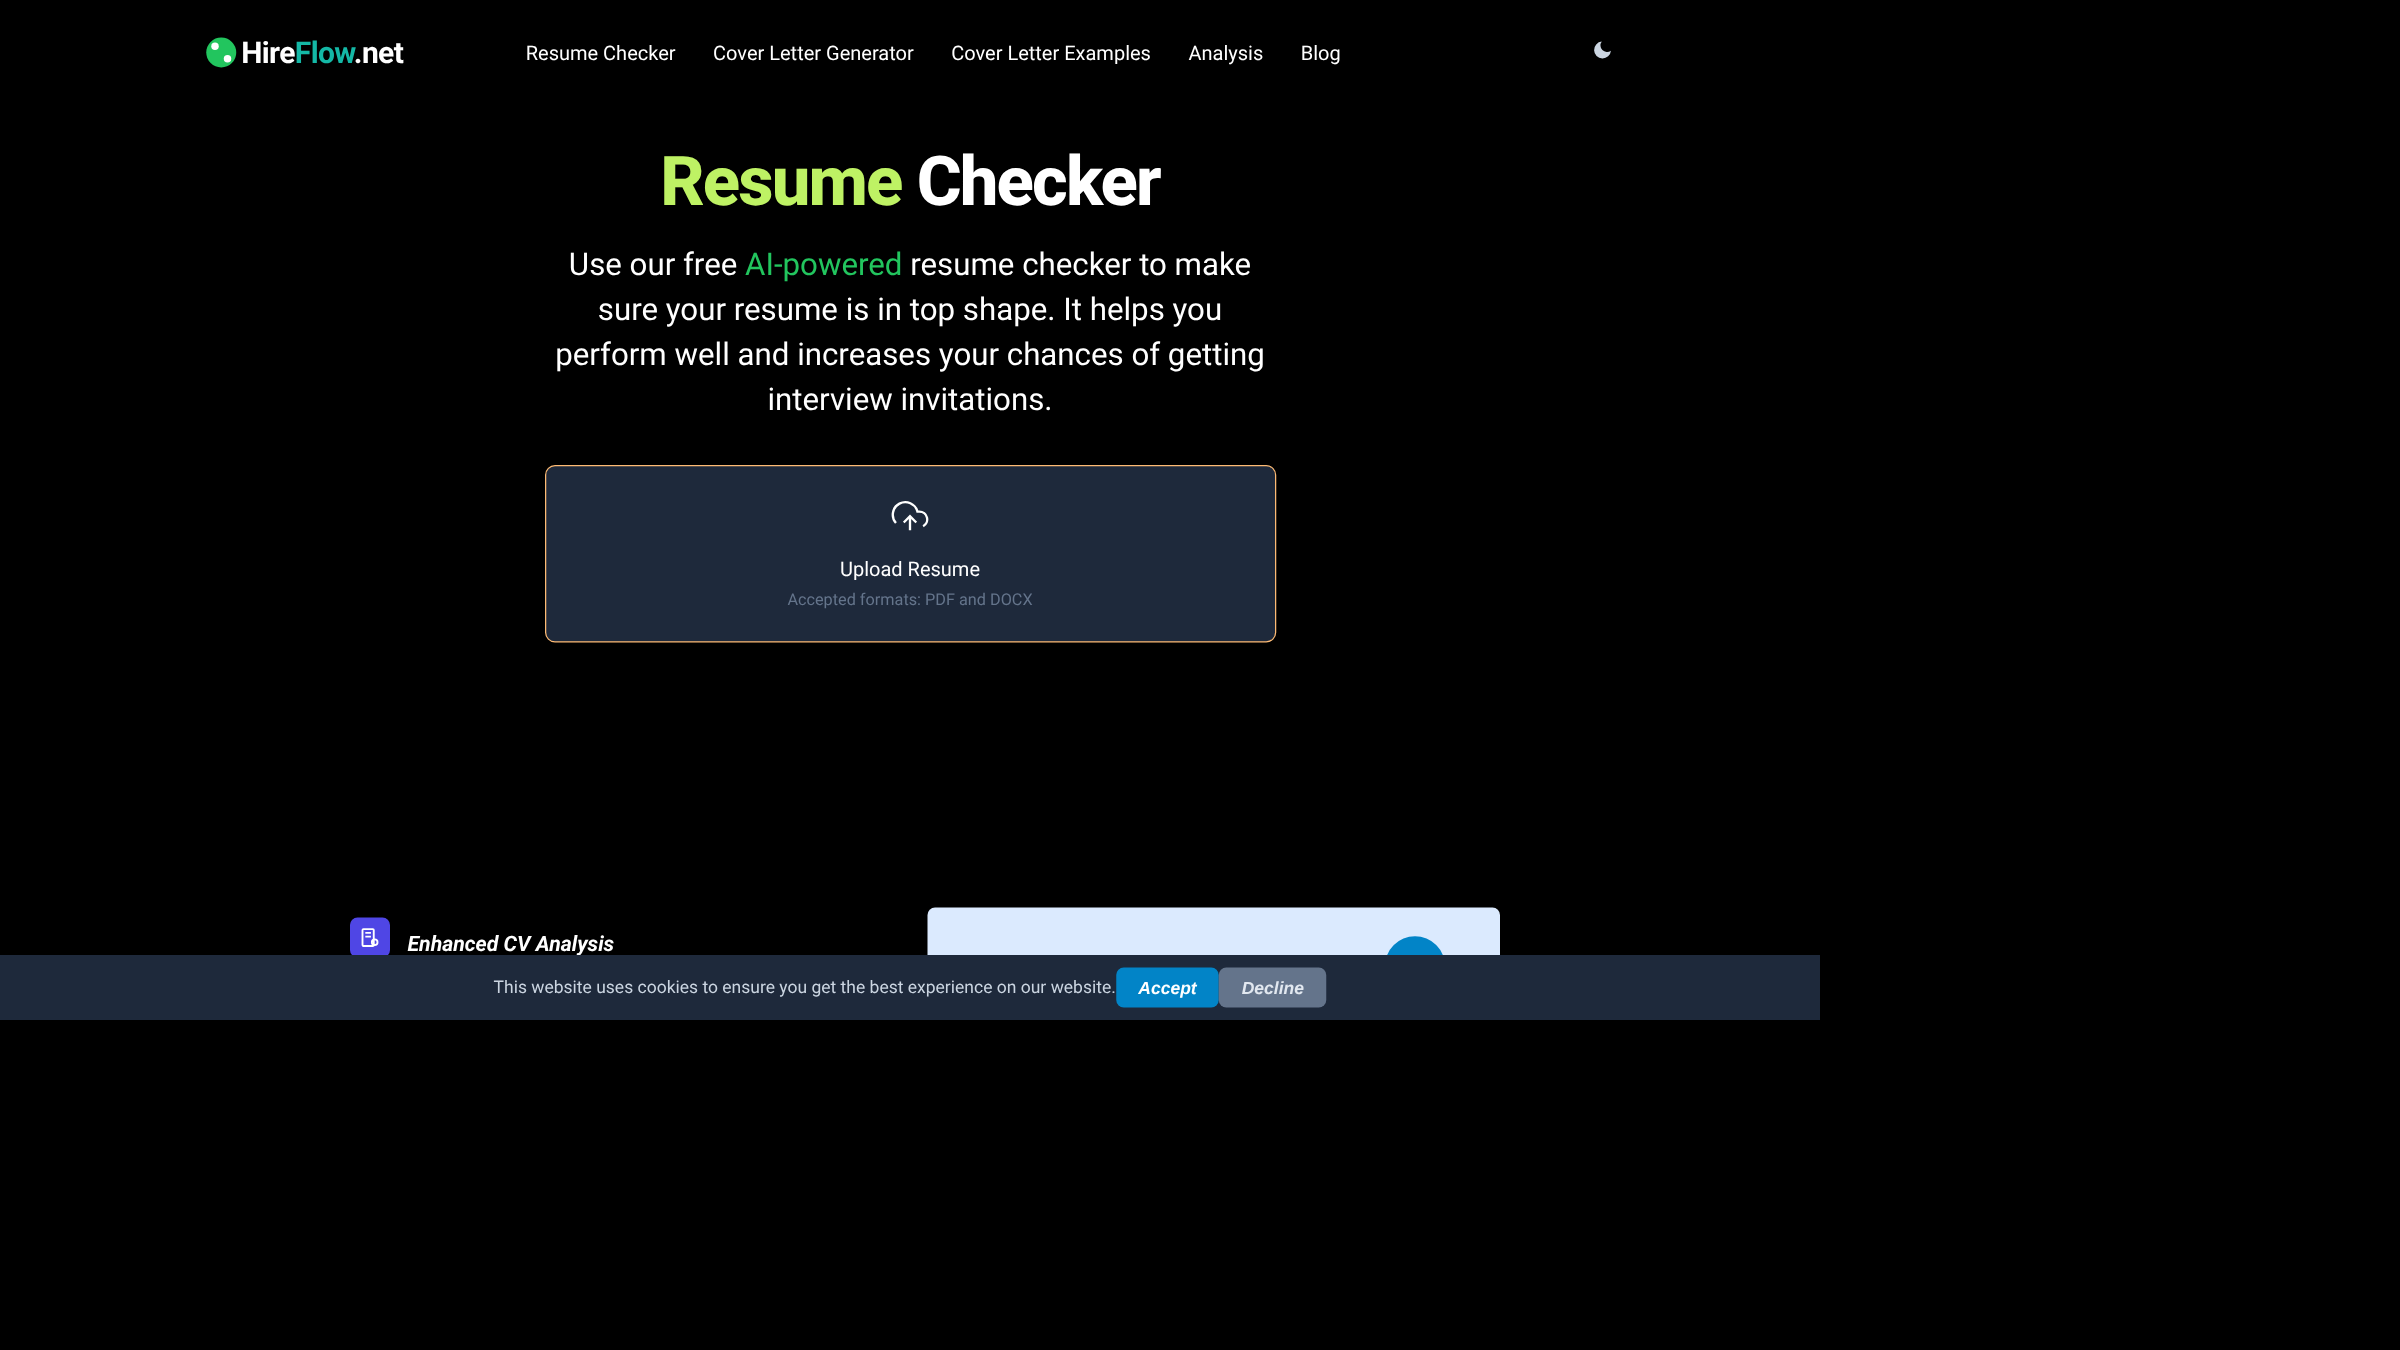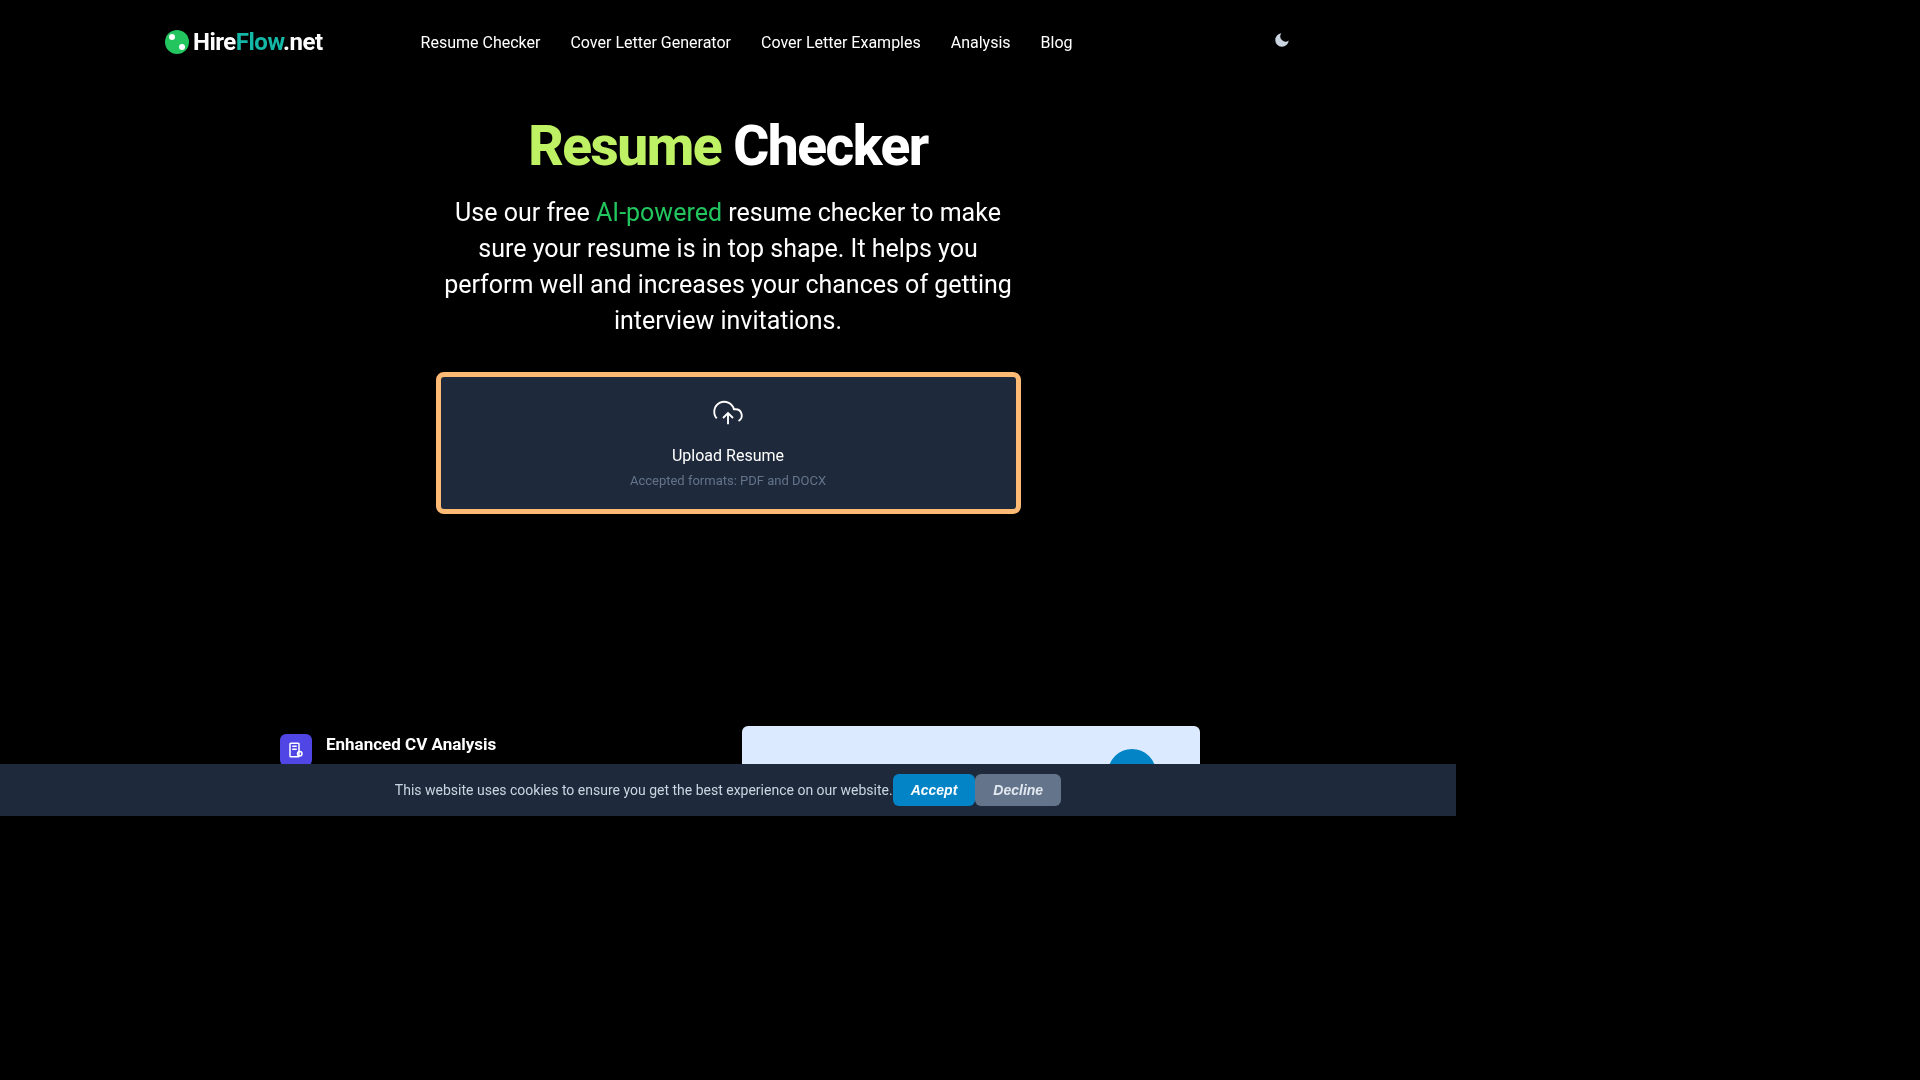--- a/index.html
+++ b/index.html
@@ -133,21 +133,21 @@
     }
     
     .hero-subtitle-highlight {
       color: #22c55e;
     }
     
     .upload-box {
       width: 585px;
       height: 142px;
       margin: 32px auto 0;
-      border: 5px solid #fdba74;
+      border: 1px solid #fdba74;
       border-radius: 8px;
       background: #1e293b;
       display: flex;
       flex-direction: column;
       align-items: center;
       justify-content: center;
       cursor: pointer;
     }
     
     .upload-icon {
@@ -163,22 +163,23 @@
     .upload-formats {
       font-size: 13px;
       color: #64748b;
     }
     
     .feature-section {
       position: absolute;
       bottom: 50px;
       left: 280px;
       display: flex;
-      align-items: flex-start;
+      align-items: flex-end;
       gap: 14px;
+      font-style: italic;
     }
     
     .feature-icon {
       width: 32px;
       height: 32px;
       background: #4f46e5;
       border-radius: 6px;
       display: flex;
       align-items: center;
       justify-content: center;

